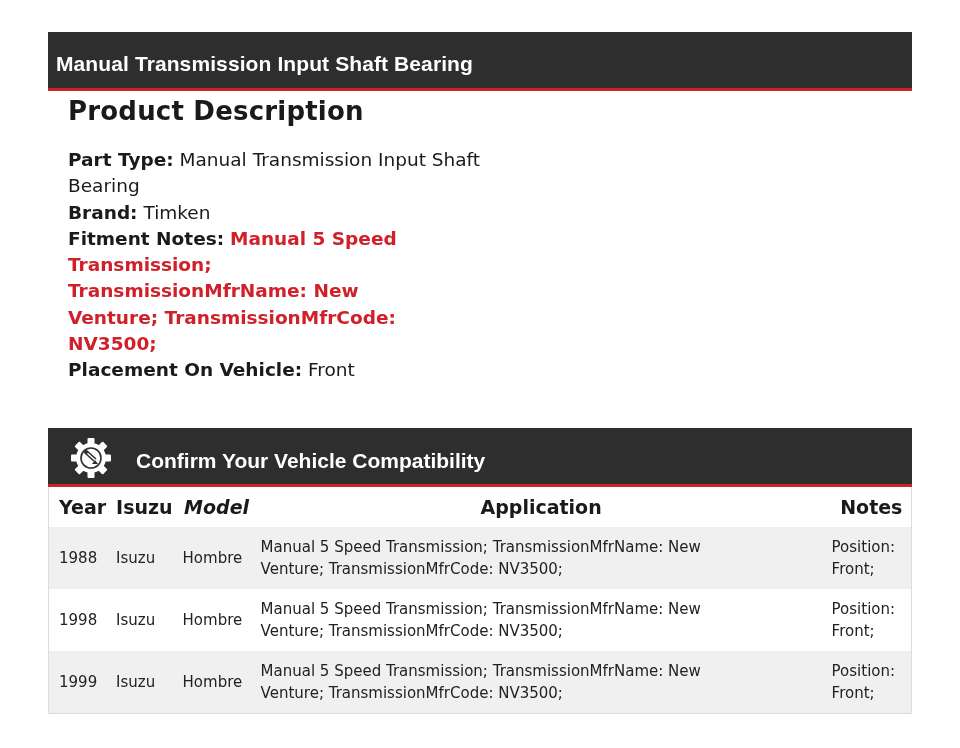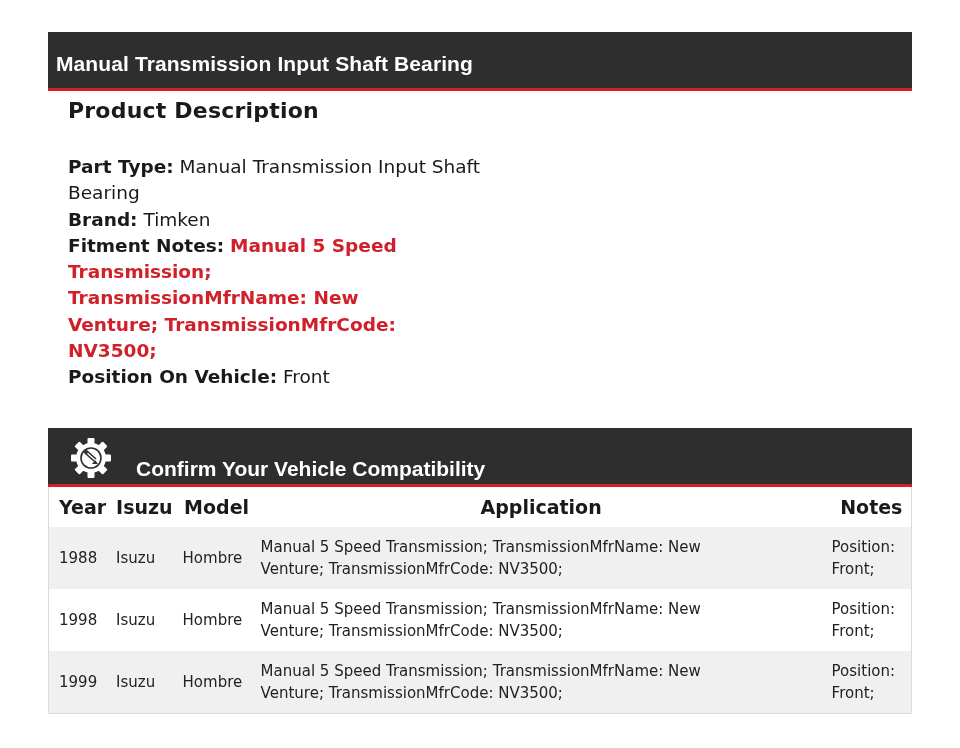--- a/index.html
+++ b/index.html
@@ -9,42 +9,42 @@
   .banner {
     position: absolute; left: 48px; width: 864px;
     background: #2e2e2e; color: #fff;
     border-bottom: 3px solid #d0202a;
     font-family: "Liberation Sans", sans-serif; font-weight: bold;
   }
   .banner.top { top: 32px; height: 59px; }
   .banner.top .title { position: absolute; left: 8px; top: 20px; font-size: 21px; letter-spacing: 0.1px; }
 
   .desc { position: absolute; left: 68px; top: 96px; width: 420px; }
-  .desc h2 { font-size: 22px; font-weight: bold; line-height: 30px; margin-bottom: 28px; letter-spacing: 0.2px; }
+  .desc h2 { font-size: 26px; font-weight: bold; line-height: 30px; margin-bottom: 21px; letter-spacing: 0.2px; }
   .desc .line { font-size: 18.5px; line-height: 26.3px; }
   .desc .lbl { font-weight: bold; }
   .desc .red { color: #d0202a; font-weight: bold; }
 
   .banner.compat { top: 428px; height: 59px; }
-  .banner.compat .title { position: absolute; left: 88px; top: 21px; font-size: 21px; margin-top: 8px; }
+  .banner.compat .title { position: absolute; left: 88px; top: 21px; font-size: 21px; }
   .gear { position: absolute; left: 22px; top: 9px; width: 42px; height: 42px; }
 
   .tablewrap {
     position: absolute; left: 48px; top: 487px; width: 864px;
     border: 1px solid #dcdcdc; border-top: none;
   }
   table { width: 100%; border-collapse: collapse; font-size: 15px; }
   th { text-align: center; font-weight: bold; font-size: 19px; height: 40px; padding: 0 0 0 10px; vertical-align: middle; }
   td { vertical-align: middle; padding: 0 0 0 10px; line-height: 22px; color: #222; }
   tbody tr { height: 62px; }
   tbody tr:nth-child(odd) { background: #f0f0f0; }
   tbody tr:nth-child(even) { background: #ffffff; }
   .c-year { width: 54px; }
   .c-make { width: 61px; }
-  .c-model { width: 78px; }
+  .c-model { width: 78px; font-style: italic; }
   .c-app { width: 571px; }
 </style>
 </head>
 <body>
 
 <div class="banner top">
   <div class="title">Manual Transmission Input Shaft Bearing</div>
 </div>
 
 <div class="desc">
@@ -55,21 +55,21 @@
   </div>
   <div class="line">
     <span class="lbl">Brand:</span>
     <span>Timken</span>
   </div>
   <div class="line" style="width:360px">
     <span class="lbl">Fitment Notes:</span>
     <span class="red">Manual 5 Speed Transmission; TransmissionMfrName: New Venture; TransmissionMfrCode: NV3500;</span>
   </div>
   <div class="line">
-    <span class="lbl">Position On Vehicle:</span>
+    <span class="lbl">Placement On Vehicle:</span>
     <span>Front</span>
   </div>
 </div>
 
 <div class="banner compat">
   <svg class="gear" viewBox="0 0 42 42">
     <g fill="#ffffff">
       <circle cx="21" cy="21" r="15"></circle>
       <rect x="17.5" y="1" width="7" height="8" rx="1"></rect>
       <rect x="17.5" y="33" width="7" height="8" rx="1"></rect>

